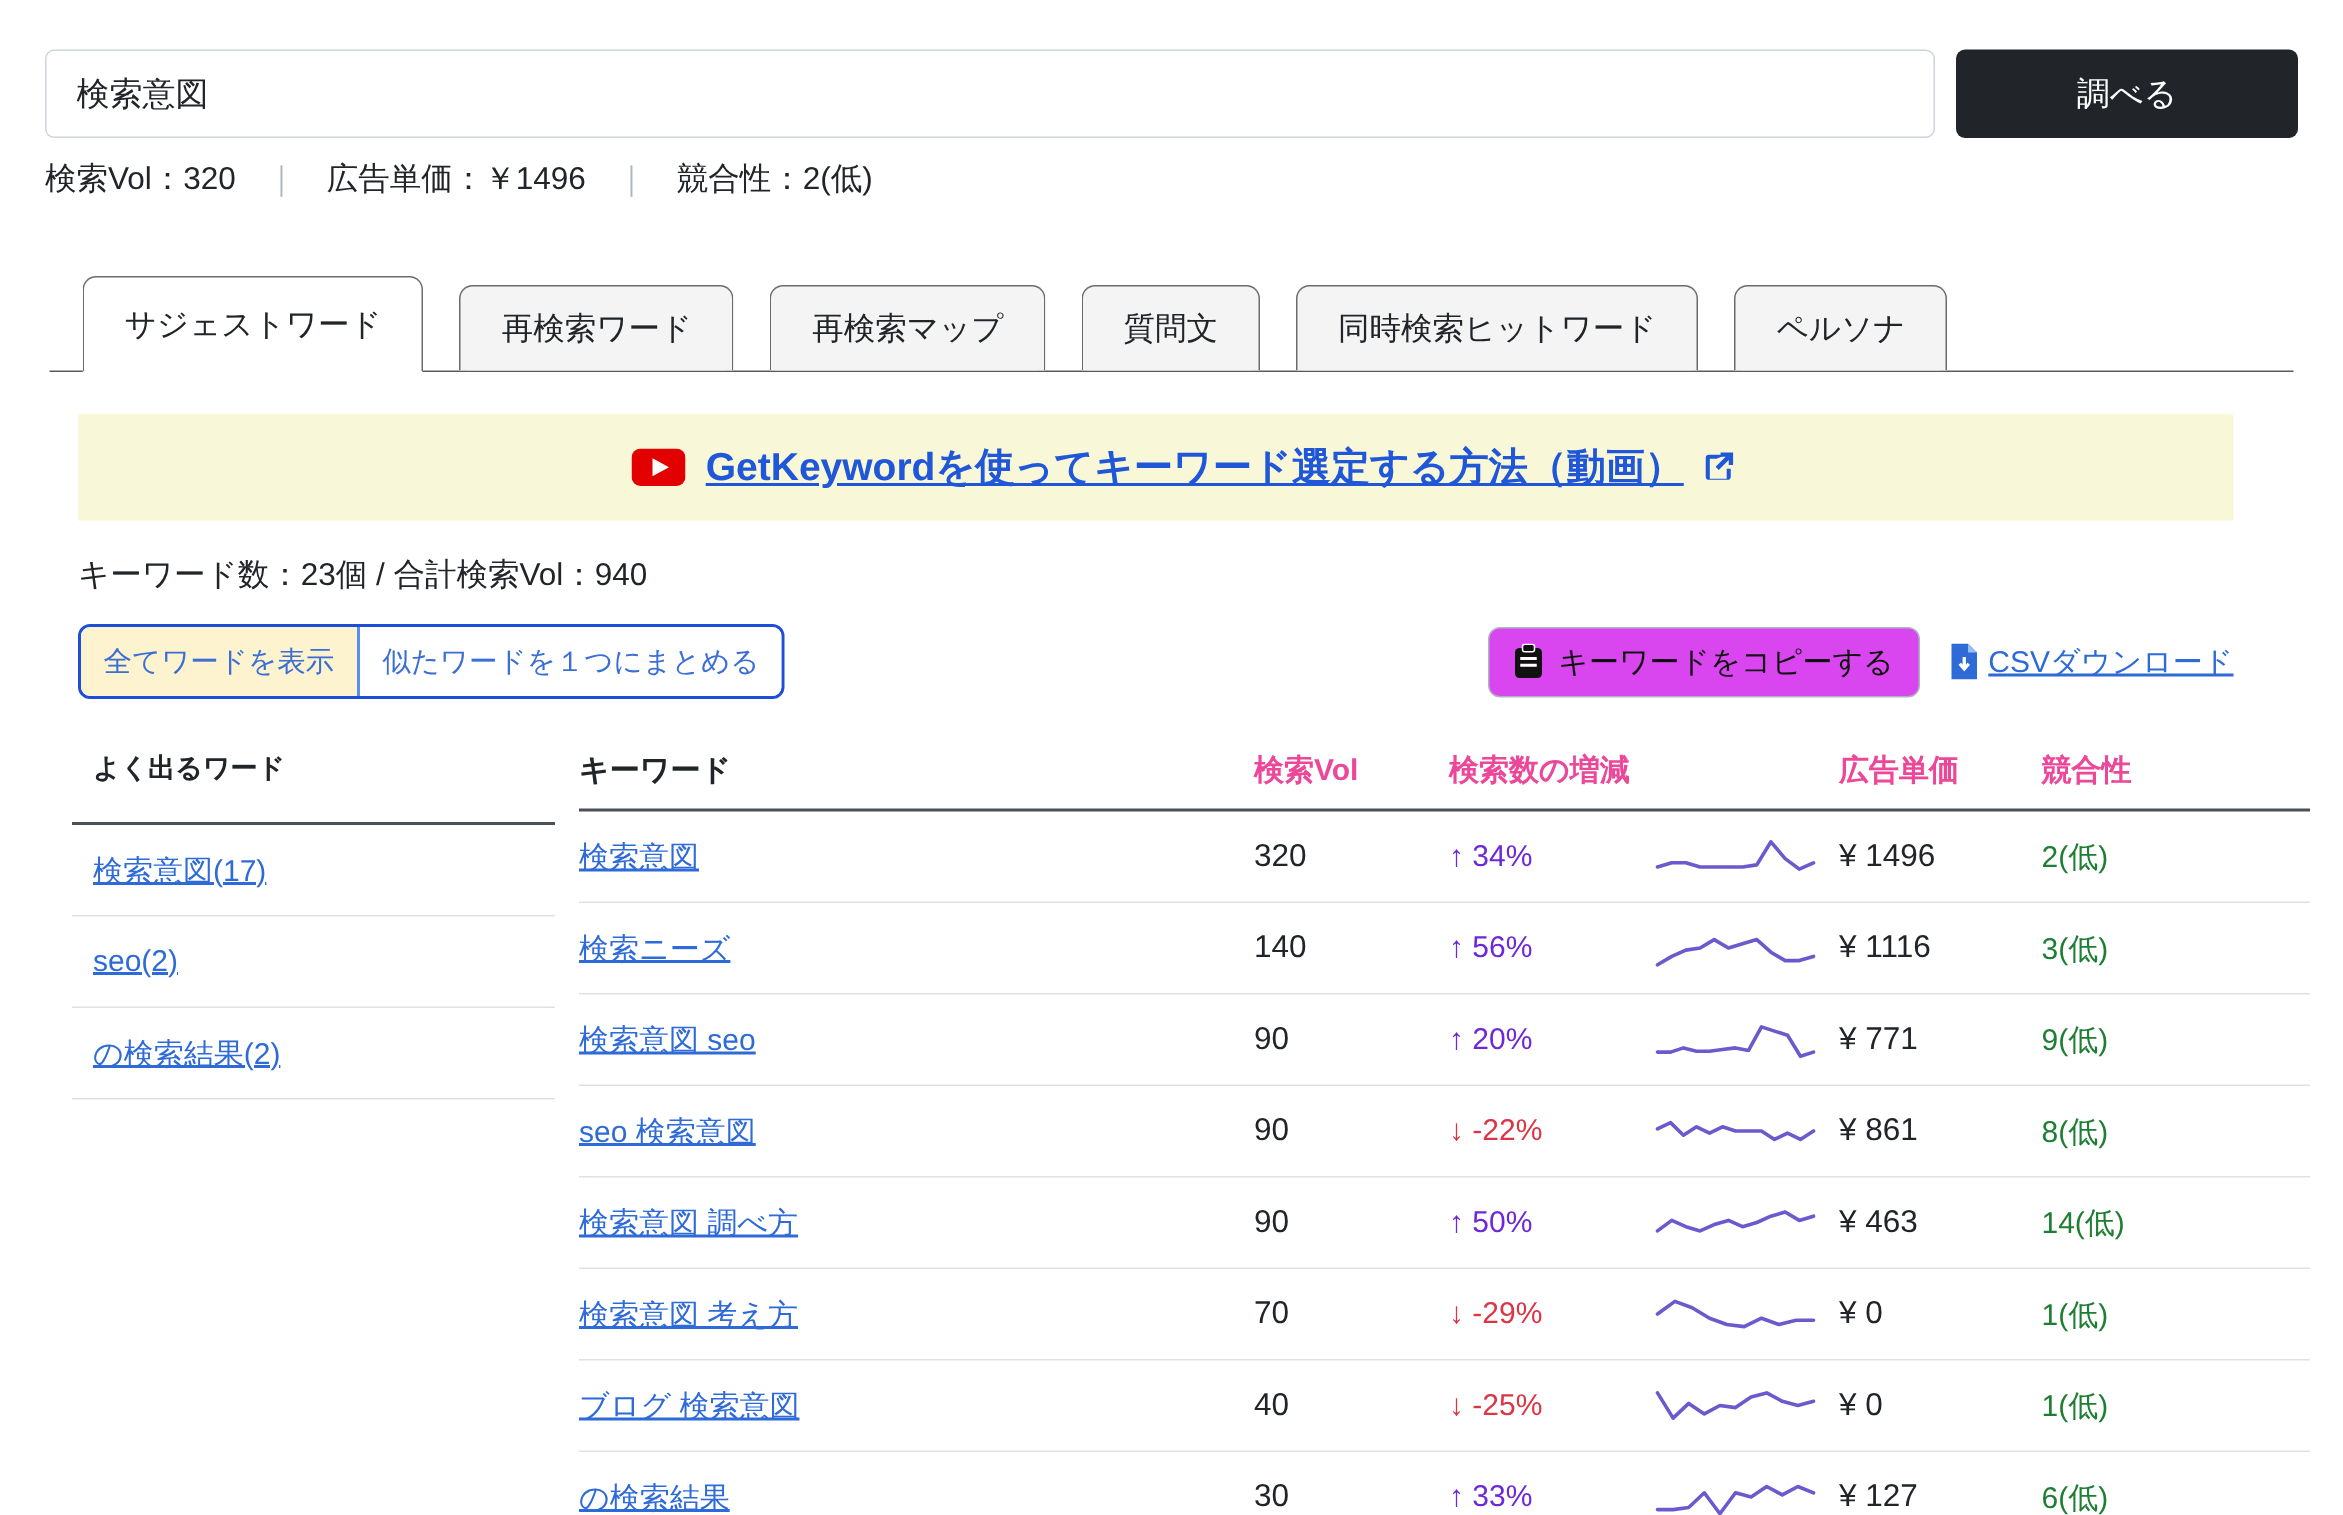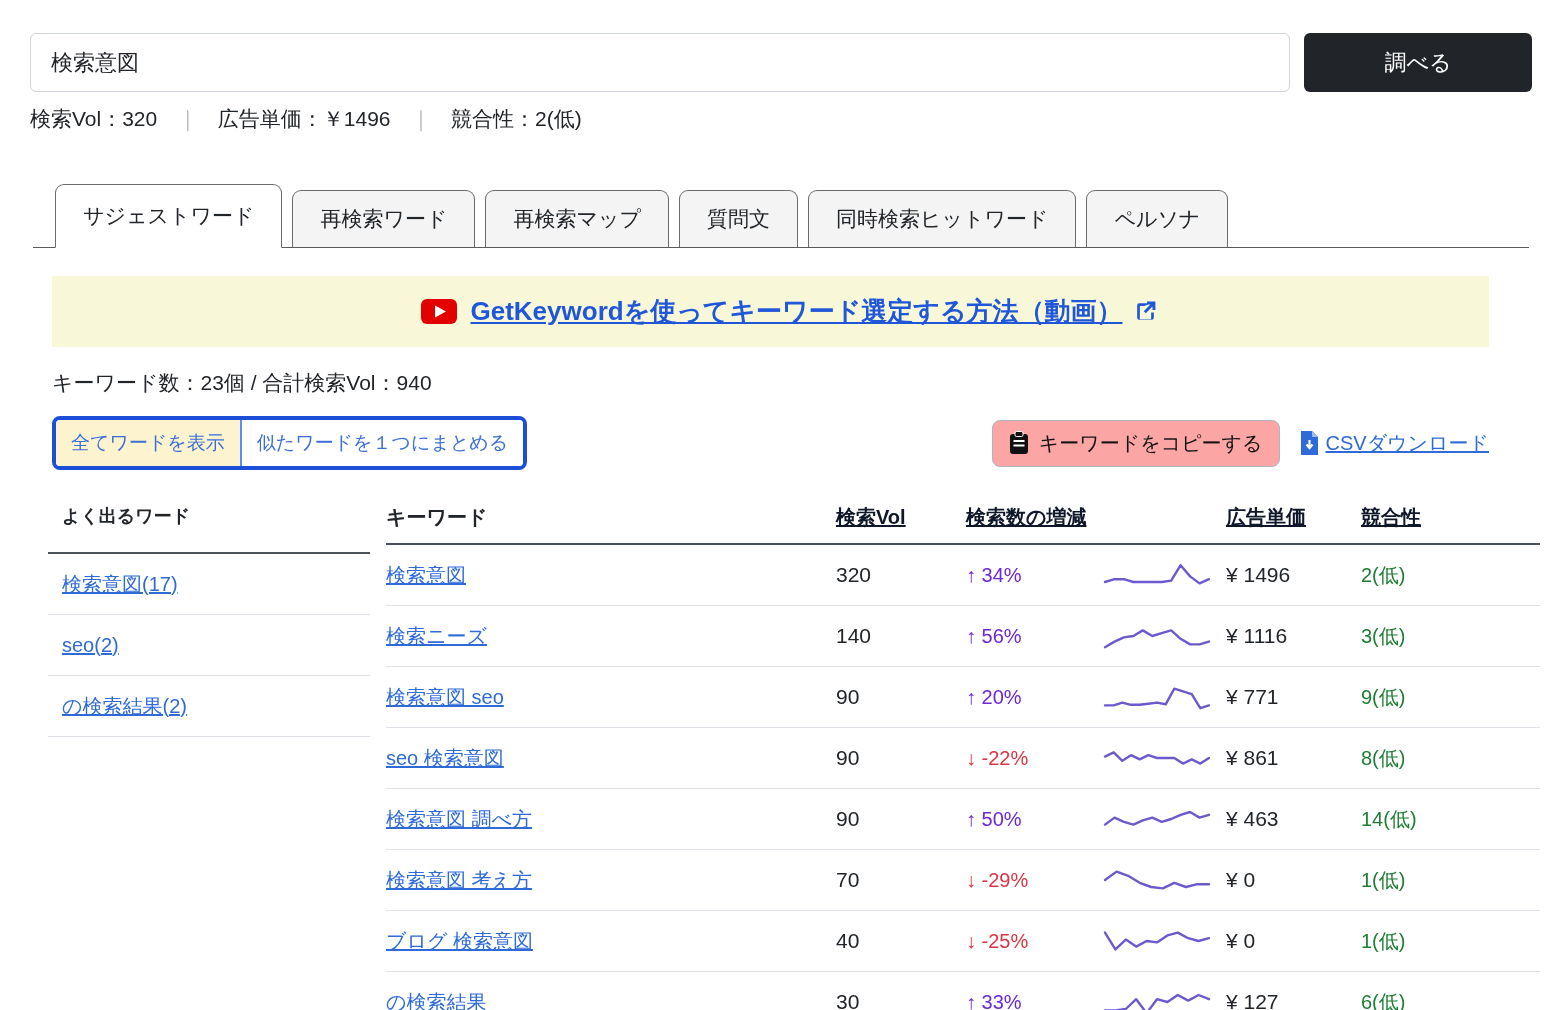--- a/index.html
+++ b/index.html
@@ -12,65 +12,65 @@
     padding: 0 20px; font-size: 22px; color: #212529; outline: none;
     font-family: inherit; }
   .search-btn { width: 228px; height: 59px; background: #212529; color: #fff;
     border: none; border-radius: 6px; font-size: 22px; cursor: pointer; font-family: inherit; }
 
   
   .stats { margin: 13px 30px 0 30px; font-size: 21px; display: flex; align-items: center; gap: 20px; }
   .stats .sep { color: #adb5bd; }
 
   
-  .tab-bar { margin: 51px 33px 0 33px; padding-left: 22px; display: flex; gap: 10px;
+  .tab-bar { margin: 51px 33px 0 33px; padding-left: 22px; display: flex; gap: 24px;
     align-items: flex-end; border-bottom: 1px solid #5a5a5a; }
   .tab { font-size: 21px; padding: 14px 27px; background: #f4f4f4; border: 1px solid #6b6b6b;
     border-bottom: none; border-radius: 9px 9px 0 0; cursor: pointer; white-space: nowrap; }
   .tab.active { background: #fff; padding: 17px 27px; margin-bottom: -1px;
     border-bottom: 1px solid #fff; }
 
   
   .banner { margin: 28px 73px 0 52px; height: 71px; background: #f8f8d9;
     display: flex; align-items: center; justify-content: center; gap: 13px; padding-left: 38px; }
   .yt-icon { width: 36px; height: 25px; flex: none; }
   .banner-link { font-size: 26px; font-weight: bold; color: #2057d8;
     text-decoration: underline; display: flex; align-items: center; gap: 10px; cursor: pointer; }
   .ext-icon { width: 25px; height: 25px; flex: none; }
 
   
   .summary { margin: 22px 52px 0 52px; font-size: 21px; }
   .controls { margin: 19px 73px 0 52px; display: flex; justify-content: space-between;
     align-items: center; }
-  .toggle-group { display: inline-flex; border: 4px solid #1d4ed8; border-radius: 8px;
+  .toggle-group { display: inline-flex; border: 2px solid #1d4ed8; border-radius: 8px;
     overflow: hidden; }
   .toggle-seg { font-size: 19px; color: #3b6fd6; padding: 10px 15px; background: #fff;
     cursor: pointer; white-space: nowrap; }
   .toggle-seg.active { background: #fdf3cf; }
   .toggle-seg + .toggle-seg { border-left: 2px solid #5a8df2; }
   .right-controls { display: flex; align-items: center; gap: 20px; }
   .copy-btn { display: flex; align-items: center; gap: 10px; font-size: 20px; color: #111;
-    background: #fca5a5; border: 1px solid #adb5bd; border-radius: 8px; padding: 9px 16px;
+    background: #d946ef; border: 1px solid #adb5bd; border-radius: 8px; padding: 9px 16px;
     cursor: pointer; font-family: inherit; }
   .csv-link { display: flex; align-items: center; gap: 7px; font-size: 20px; color: #2e6bd8;
     text-decoration: underline; cursor: pointer; }
 
   
   .table-wrap { margin: 24px 22px 0 48px; display: flex; gap: 16px; }
   .freq-col { width: 322px; flex: none; }
   .freq-header { font-size: 18px; font-weight: bold; padding: 10px 14px 24px 14px;
     border-bottom: 2px solid #495057; }
   .freq-item { height: 61px; display: flex; align-items: center; padding: 0 14px;
     border-bottom: 1px solid #dee2e6; font-size: 20px; }
   .main-col { flex: 1; }
   .grid-row { display: grid; grid-template-columns: 450px 130px 135px 125px 135px 90px;
     align-items: center; }
   .main-header { padding: 10px 0 12px 0; border-bottom: 2px solid #495057;
     font-size: 20px; font-weight: bold; }
-  .main-header .hdr-link { color: #0f172a; text-decoration: underline; cursor: pointer; }
+  .main-header .hdr-link { color: #ec4899; cursor: pointer; }
   .data-row { height: 61px; border-bottom: 1px solid #dee2e6; font-size: 20px; }
   a.kw-link, .freq-item a { color: #2e6bd8; text-decoration: underline; cursor: pointer; }
   .vol-cell { font-size: 21px; }
   .chg-up { color: #6d28d9; }
   .chg-down { color: #dc3545; }
   .price-cell { font-size: 21px; }
   .comp-cell { color: #1e7e34; }
   .spark-cell svg { display: block; }
 </style>
 </head>

